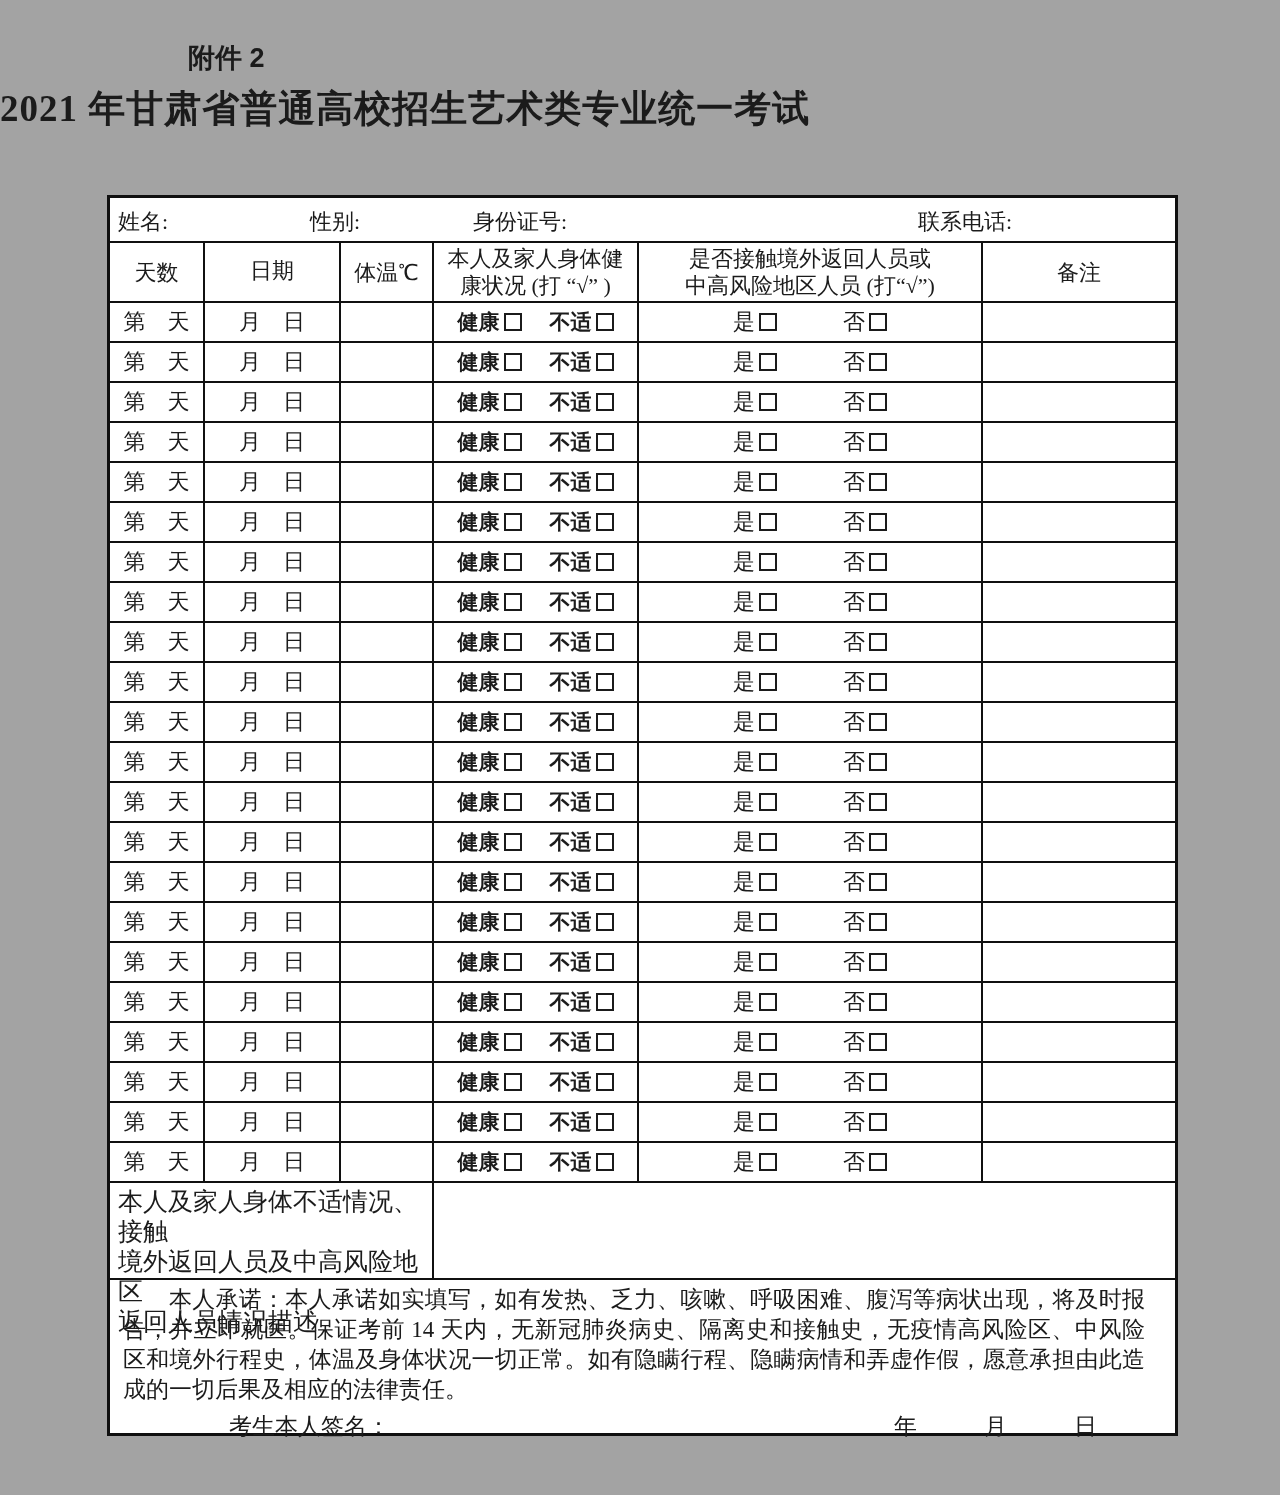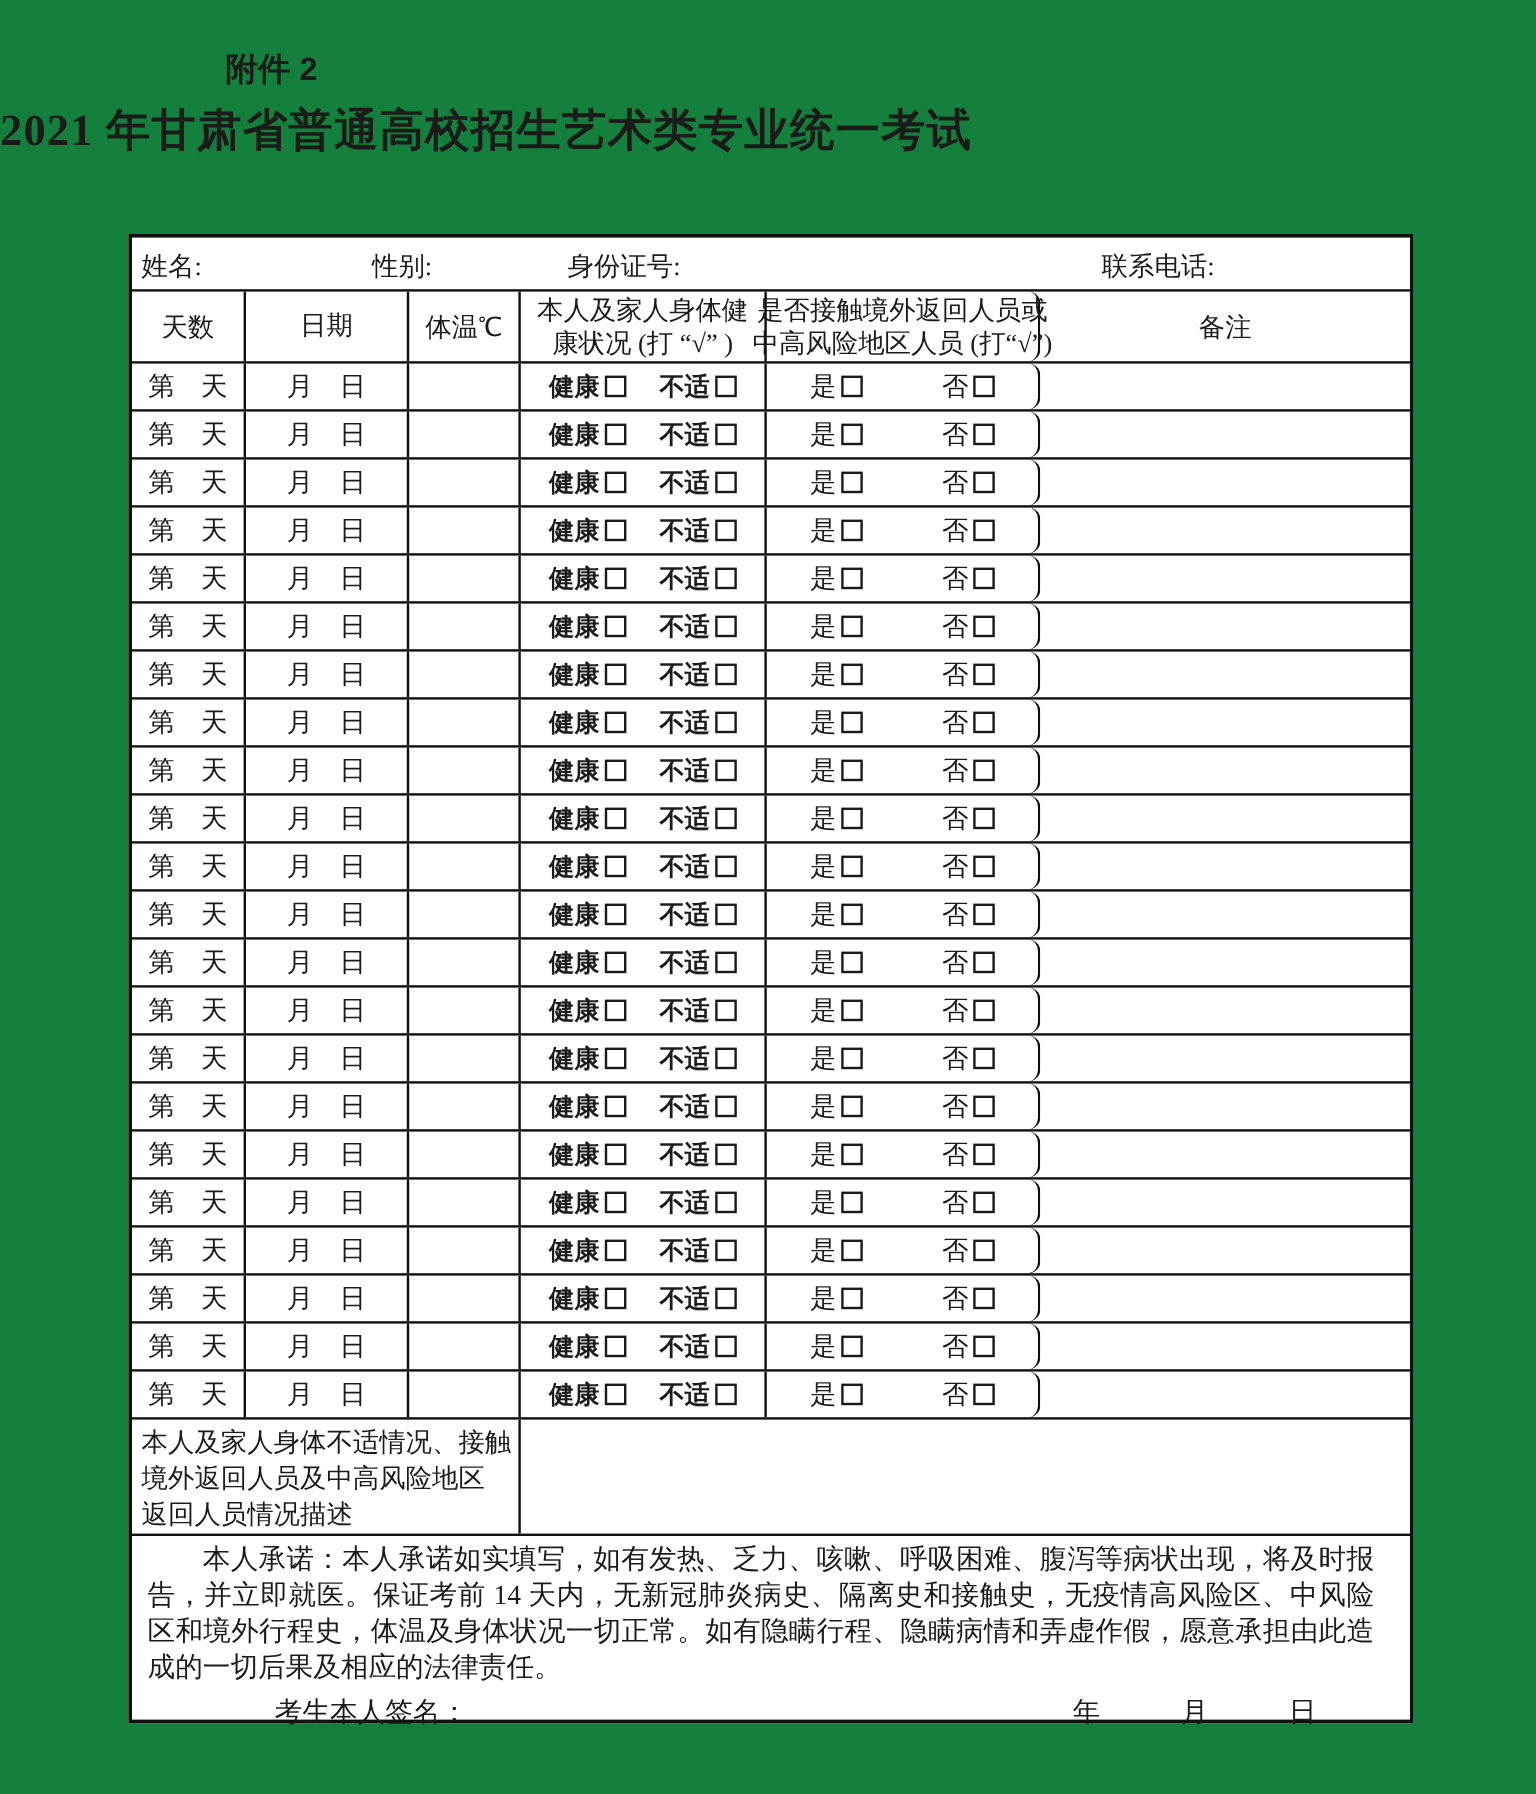--- a/index.html
+++ b/index.html
@@ -1,18 +1,18 @@
 <!DOCTYPE html>
 <html><head>
 <meta charset="utf-8">
 <style>
   html,body{margin:0;padding:0;background:#ffffff;}
   body{width:1280px;height:1495px;overflow:hidden;
        font-family:"Liberation Serif",serif;color:#1b1b1b;}
-  .page{position:relative;width:1280px;height:1495px;background:#15803d;}
+  .page{position:relative;width:1280px;height:1495px;background:#a3a3a3;}
 
   .attachment{position:absolute;left:188px;top:40px;
       font-family:"Liberation Sans",sans-serif;font-weight:bold;font-size:27px;}
   .title{position:absolute;left:0;width:100%;text-align:left;
       font-weight:bold;font-size:37px;letter-spacing:1px;}
   .title.t1{top:84px;}
   .title.t2{top:140px;}
 
   .form-table{position:absolute;left:107px;top:195px;width:1071px;height:1241px;
       border:3px solid #101010;box-sizing:border-box;background:#fff;}
@@ -21,35 +21,35 @@
       box-sizing:border-box;font-size:22px;}
   .info-label{position:absolute;top:9px;}
   .info-field{position:absolute;top:6px;height:30px;}
 
   .header-row{display:flex;height:60px;border-bottom:2px solid #101010;
       box-sizing:border-box;font-size:22px;}
   .cell{border-right:2px solid #101010;box-sizing:border-box;
       display:flex;flex-direction:column;align-items:center;justify-content:center;}
   .cell.last{border-right:none;}
   .c1{width:95px;} .c2{width:136px;font-family:Liberation Mono, monospace;} .c3{width:93px;}
-  .c4{width:205px;} .c5{width:228px;border-radius:10px;} .c6{flex:1;}
+  .c4{width:205px;} .c5{width:344px;} .c6{flex:1;}
   .hline{line-height:27px;white-space:nowrap;}
 
   .data-row{display:flex;height:40px;border-bottom:2px solid #101010;
       box-sizing:border-box;font-size:22px;}
   .data-row .cell{flex-direction:row;}
   .opts-health{gap:28px;font-family:Liberation Serif, serif;font-weight:bold;font-size:21px;}
   .opts-contact{gap:66px;}
   .opt{display:inline-flex;align-items:center;white-space:nowrap;}
   .box{display:inline-block;width:14px;height:14px;border:2px solid #1b1b1b;
       margin-left:4px;background:#fff;}
 
   .desc-row{display:flex;height:97px;border-bottom:2px solid #101010;box-sizing:border-box;}
   .desc-label{width:324px;border-right:2px solid #101010;box-sizing:border-box;
-      padding:4px 6px 0 8px;font-size:22px;line-height:30px;}
+      padding:4px 6px 0 8px;font-size:25px;line-height:30px;}
   .desc-field{flex:1;}
 
   .commit-row{height:153px;box-sizing:border-box;padding:5px 30px 0 13px;}
   .commit-text{margin:0;font-size:23px;line-height:30px;text-align:justify;text-indent:2em;}
   .sign-row{position:relative;height:36px;font-size:23px;margin-top:4px;}
   .sign-label{position:absolute;left:106px;top:2px;}
   .sign-field{position:absolute;left:300px;top:0;width:380px;height:32px;}
   .ymd{position:absolute;top:2px;}
   .ymd.y{left:771px;} .ymd.m{left:861px;} .ymd.d{left:951px;}
 </style>

